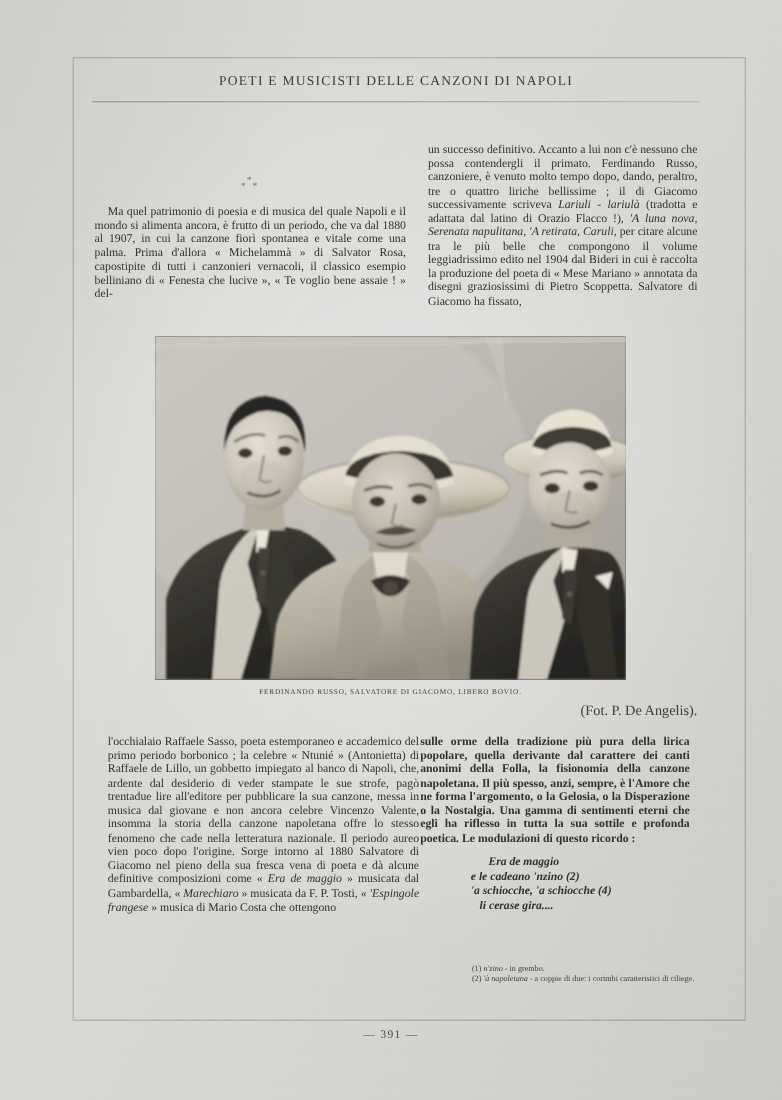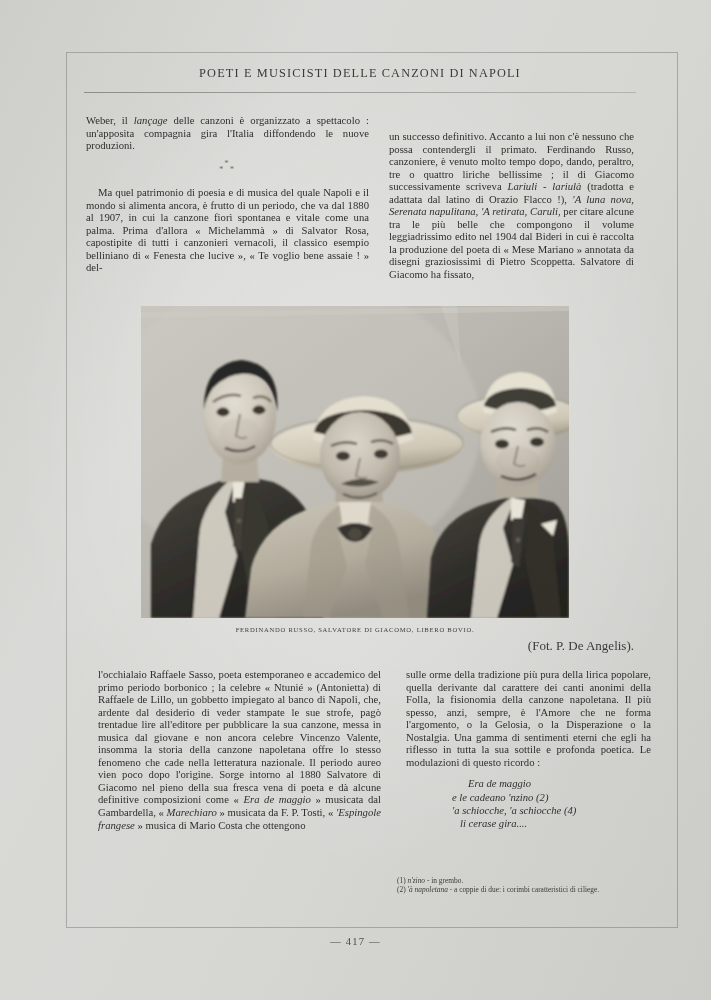--- a/index.html
+++ b/index.html
@@ -86,21 +86,21 @@
     color: #2f2f2d;
     -webkit-hyphens: none;
     hyphens: none;
   }
   .col p { margin: 0; }
   .col p.indent { text-indent: 12px; }
 
   #col-left-top  { left: 86px;  top: 114px; width: 283px; }
   #col-right-top { left: 389px; top: 114px; width: 245px; margin-top: 16px; }
   #col-left-bot  { left: 98px;  top: 668px; width: 283px; }
-  #col-right-bot { left: 406px; top: 668px; width: 245px; }
+  #col-right-bot { left: 382px; top: 668px; width: 245px; font-weight: bold; }
 
   .star-divider {
     position: absolute;
     left: 86px;
     top: 160px;
     width: 283px;
     text-align: center;
     font-size: 9px;
     color: #6e6f6b;
     line-height: 7px;
@@ -160,21 +160,21 @@
   #footnotes {
     position: absolute;
     left: 389px;
     top: 876px;
     width: 252px;
     font-size: 7.4px;
     line-height: 9.1px;
     color: #3a3a37;
     text-align: left;
   }
-  #footnotes .fn { text-indent: 8px; }
+  #footnotes .fn { text-indent: 8px; margin-left: 32px; }
   #footnotes .fn i { font-style: italic; }
 
   .folio {
     position: absolute;
     left: 0;
     top: 936px;
     width: 711px;
     text-align: center;
     font-size: 10.5px;
     letter-spacing: 1.2px;
@@ -186,23 +186,20 @@
 
 <div id="page">
 
   <div id="frame"></div>
 
   <div id="content">
 
     <div class="running-head">POETI E MUSICISTI DELLE CANZONI DI NAPOLI</div>
     <div class="head-rule"></div>
 
-    <div class="col" id="col-left-top">
-      <p>Weber, il <i>lançage</i> delle canzoni è organizzato a spettacolo : un'apposita compagnia gira l'Italia diffondendo le nuove produzioni.</p>
-    </div>
 
     <div class="star-divider">
       <span class="top">*</span>
       <span class="bottom">* *</span>
     </div>
 
     <div class="col" id="col-left-top2" style="left:86px; top:186px; width:283px;">
       <p class="indent">Ma quel patrimonio di poesia e di musica del quale Napoli e il mondo si alimenta ancora, è frutto di un periodo, che va dal 1880 al 1907, in cui la canzone fiorì spontanea e vitale come una palma. Prima d'allora « Michelammà » di Salvator Rosa, capostipite di tutti i canzonieri vernacoli, il classico esempio belliniano di « Fenesta che lucive », « Te voglio bene assaie ! » del-</p>
     </div>
 
@@ -346,18 +343,18 @@
         <div class="l3">'a schiocche, 'a schiocche (4)</div>
         <div class="l4">li cerase gira....</div>
       </div>
     </div>
 
     <div id="footnotes">
       <div class="fn">(1) <i>n'zino</i> - in grembo.</div>
       <div class="fn">(2) <i>'à napoletana</i> - a  coppie  di  due:  i  corimbi  caratteristici di ciliege.</div>
     </div>
 
-    <div class="folio">— 417 —</div>
+    <div class="folio">— 391 —</div>
   </div>
 
   <div id="paper-tint"></div>
   <div id="grain"></div>
 </div>
 
 </body></html>

